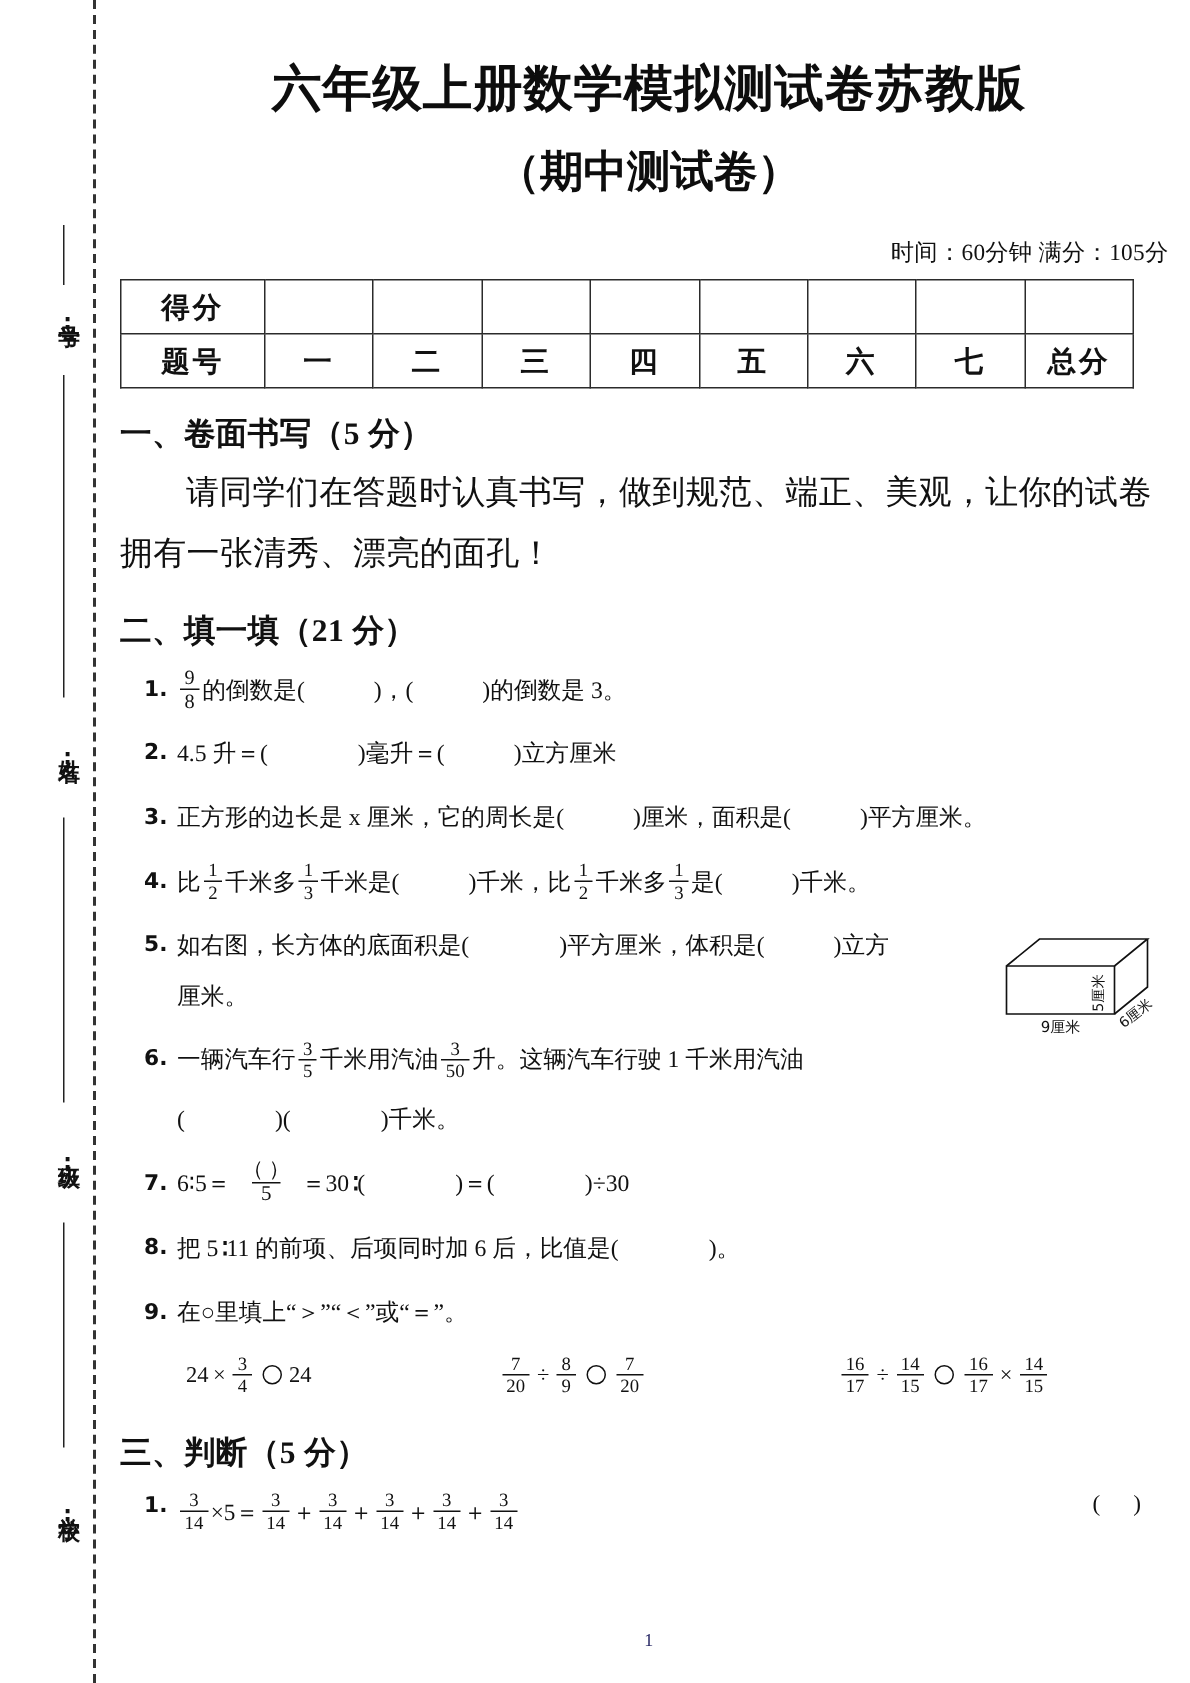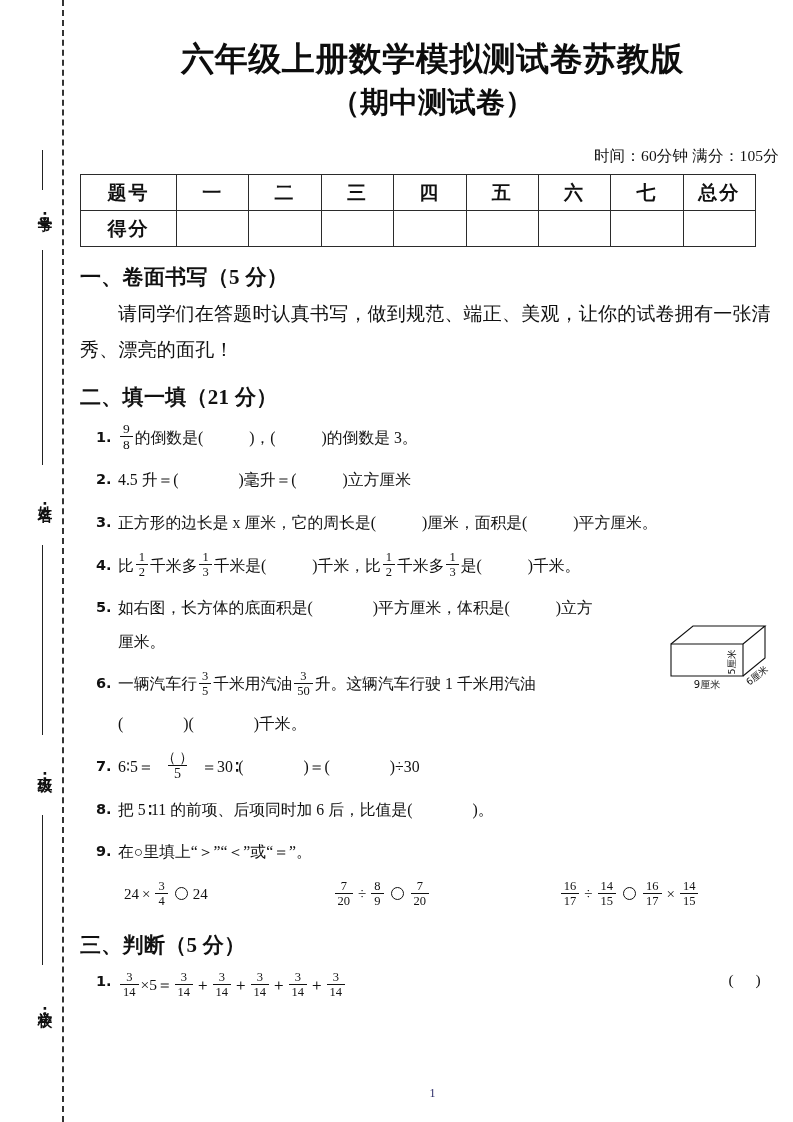--- a/index.html
+++ b/index.html
@@ -59,21 +59,21 @@
     letter-spacing: 0.5px;
     margin-top: 38px;
     color: #0d0d0d;
   }
   .title-2 {
     text-align: center;
     font-family: "DejaVu Sans", "Liberation Sans", sans-serif;
     font-weight: 700;
     font-size: 29px;
     line-height: 1.25;
-    margin-top: 4px;
+    margin-top: 16px;
     color: #0d0d0d;
   }
 
   .meta-line {
     text-align: right;
     font-size: 15.5px;
     margin-top: 26px;
     padding-right: 6px;
     letter-spacing: 0.2px;
   }
@@ -102,21 +102,21 @@
     font-size: 21px;
     margin-top: 16px;
     letter-spacing: 0.3px;
   }
   .sec-head .pts {
     font-family: "Liberation Serif", serif;
     font-weight: 700;
   }
 
   .para {
-    font-size: 19px;
+    font-size: 22px;
     line-height: 1.85;
     margin-top: 5px;
     text-indent: 2em;
     letter-spacing: 0.2px;
   }
 
   .q {
     display: flex;
     align-items: flex-start;
     font-size: 15.8px;
@@ -232,41 +232,41 @@
 <div class="page">
 
   <div class="title">六年级上册数学模拟测试卷苏教版</div>
   <div class="title-2">（期中测试卷）</div>
 
   <div class="meta-line">时间：60分钟  满分：105分</div>
 
   <table class="score-table">
     <tbody>
         <tr>
+      <td class="lbl">得分</td>
+      <td></td>
+      <td></td>
+      <td></td>
+      <td></td>
+      <td></td>
+      <td></td>
+      <td></td>
+      <td></td>
+    </tr>
+    <tr>
       <td class="lbl">题号</td>
       <td>一</td>
       <td>二</td>
       <td>三</td>
       <td>四</td>
       <td>五</td>
       <td>六</td>
       <td>七</td>
       <td>总分</td>
     </tr>
-    <tr>
-      <td class="lbl">得分</td>
-      <td></td>
-      <td></td>
-      <td></td>
-      <td></td>
-      <td></td>
-      <td></td>
-      <td></td>
-      <td></td>
-    </tr>
   </tbody>
     </table>
 
   <div class="sec-head">
     <span>一、卷面书写</span><span class="pts">（5 分）</span>
   </div>
   <div class="para">请同学们在答题时认真书写，做到规范、端正、美观，让你的试卷拥有一张清秀、漂亮的面孔！</div>
 
   <div class="sec-head">
     <span>二、填一填</span><span class="pts">（21 分）</span>

